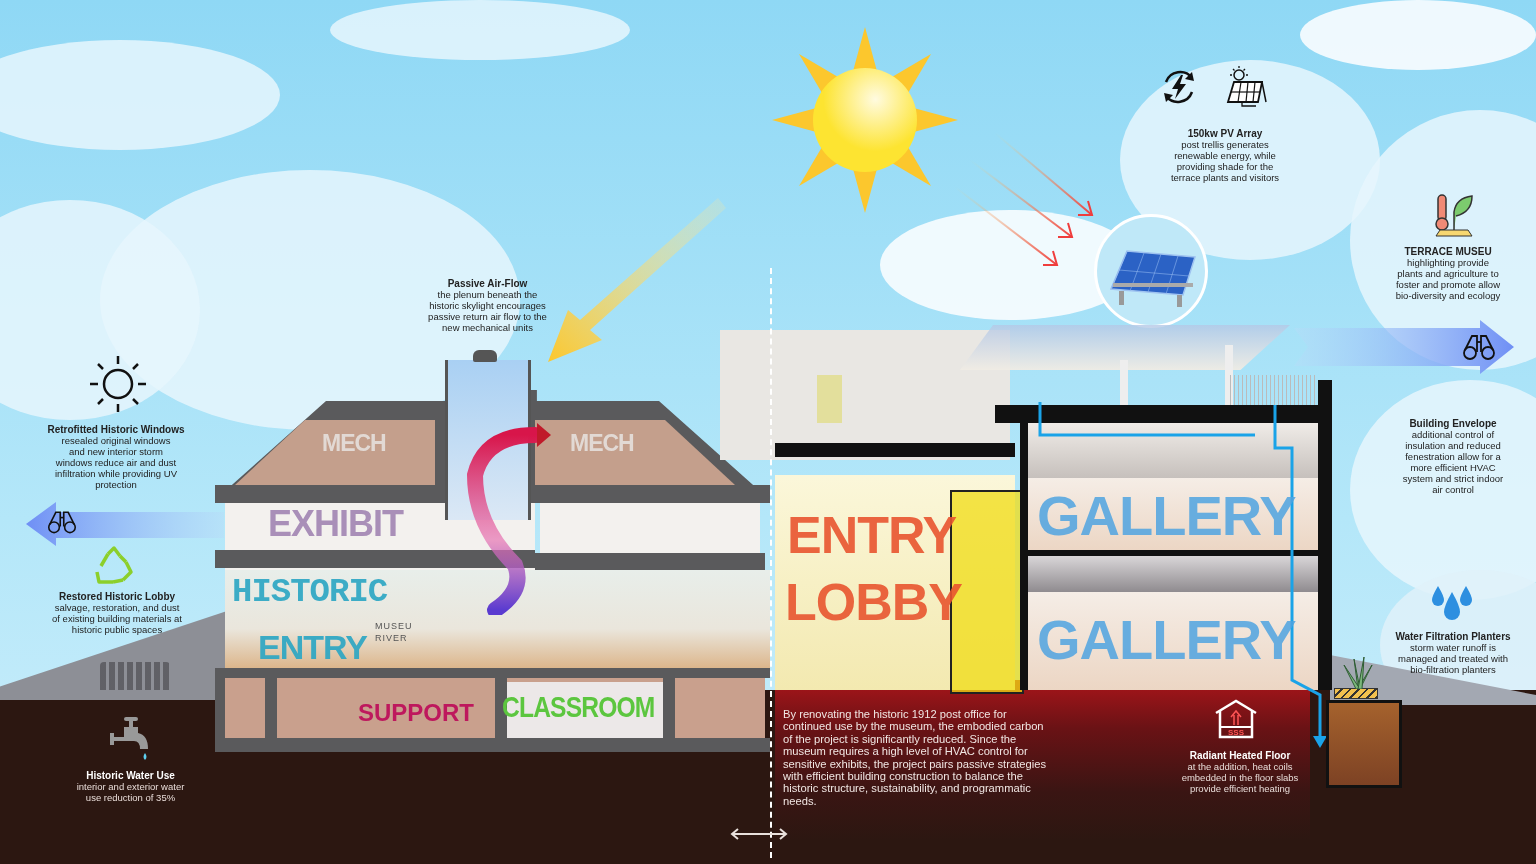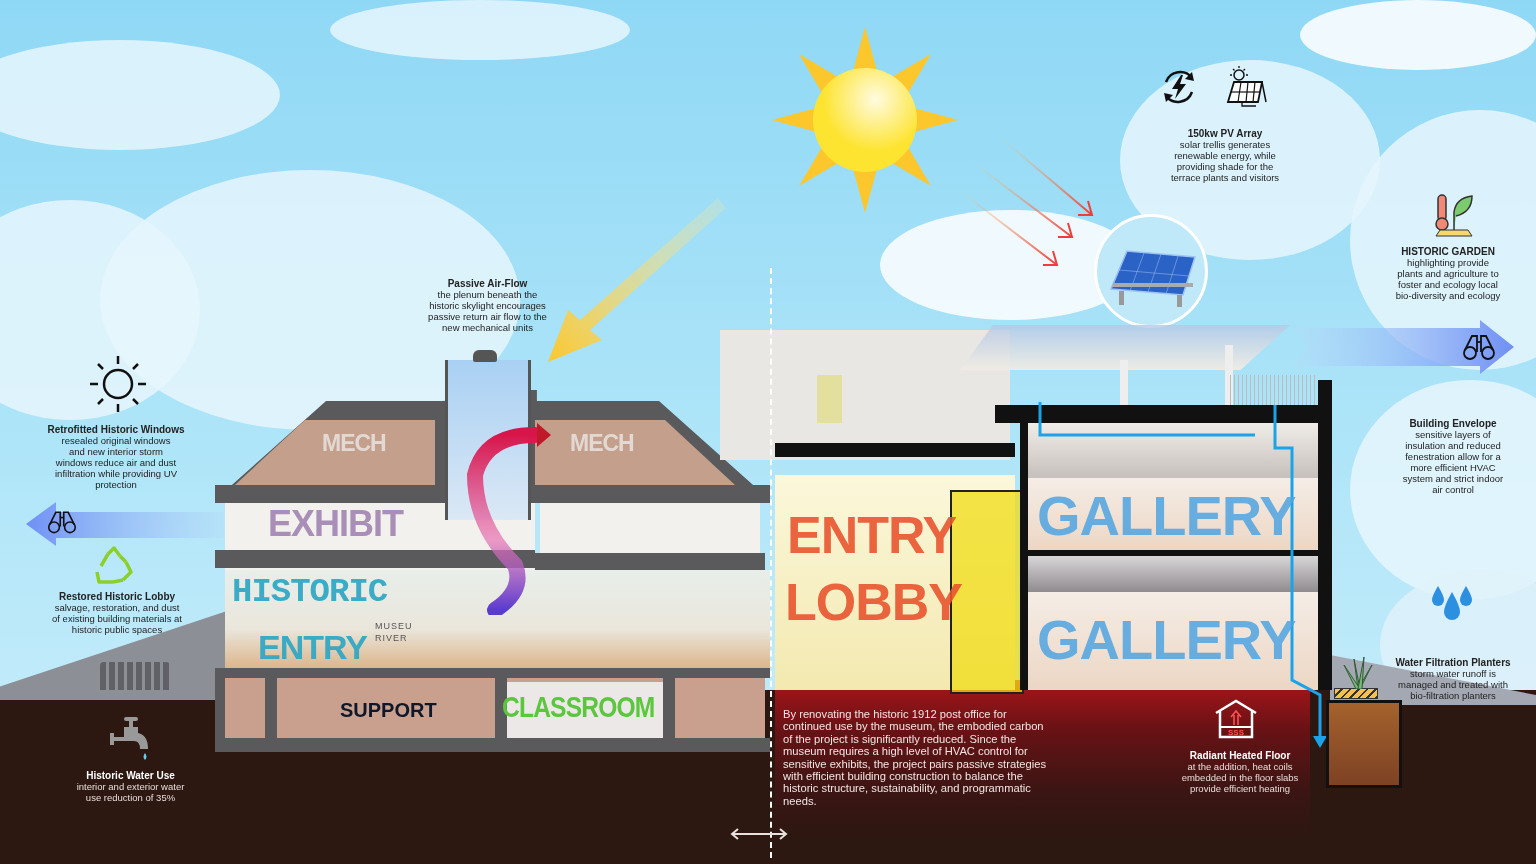--- a/index.html
+++ b/index.html
@@ -152,37 +152,37 @@
         <line x1="19" y1="16" x2="16" y2="36"></line>
         <line x1="26" y1="16" x2="24" y2="36"></line>
         <line x1="33" y1="16" x2="31" y2="36"></line>
       </g>
     <line x1="40" y1="16" x2="44" y2="36" stroke="#111" stroke-width="1.5"></line>
     <path d="M20 36 V40 H34" fill="none" stroke="#111" stroke-width="1.3"></path>
   </svg>
 </div>
 <div class="info" style="left:1140px;top:128px;width:170px;">
   <b>150kw PV Array</b>
-  <div>solar trellis generates</div>
+  <div>post trellis generates</div>
   <div>renewable energy, while</div>
   <div>providing shade for the</div>
   <div>terrace plants and visitors</div>
 </div>
 
 <svg style="position:absolute;left:1432px;top:192px;" width="44" height="46" viewBox="0 0 44 46">
   <rect x="6" y="3" width="8" height="26" rx="4" fill="#f08a76" stroke="#333" stroke-width="1.5"></rect>
   <circle cx="10" cy="32" r="6" fill="#f08a76" stroke="#333" stroke-width="1.5"></circle>
   <path d="M22 38 V20 Q24 6 40 4 Q40 20 24 24" fill="#7ccb6e" stroke="#333" stroke-width="1.5"></path>
   <polygon points="4,44 8,38 36,38 40,44" fill="#f7d770" stroke="#333" stroke-width="1"></polygon>
 </svg>
 <div class="info" style="left:1378px;top:246px;width:140px;">
-  <b>HISTORIC GARDEN</b>
+  <b>TERRACE MUSEU</b>
   <div>highlighting provide</div>
   <div>plants and agriculture to</div>
-  <div>foster and ecology local</div>
+  <div>foster and promote allow</div>
   <div>bio-diversity and ecology</div>
 </div>
 
 <svg style="position:absolute;left:1290px;top:320px;" width="230" height="60">
   <defs>
       <linearGradient id="ar" x1="0" x2="1">
         <stop offset="0" stop-color="#b8ddf8" stop-opacity=".4"></stop>
         <stop offset="1" stop-color="#6f8ff5"></stop>
       </linearGradient>
     </defs>
@@ -193,36 +193,36 @@
       <circle cx="8" cy="21" r="6"></circle>
       <circle cx="26" cy="21" r="6"></circle>
       <path d="M3 18 L10 4 H15 V20"></path>
       <path d="M31 18 L24 4 H19 V20"></path>
       <line x1="15" y1="10" x2="19" y2="10"></line>
     </g>
 </svg>
 
 <div class="info" style="left:1385px;top:418px;width:136px;">
   <b>Building Envelope</b>
-  <div>sensitive layers of</div>
+  <div>additional control of</div>
   <div>insulation and reduced</div>
   <div>fenestration allow for a</div>
   <div>more efficient HVAC</div>
   <div>system and strict indoor</div>
   <div>air control</div>
 </div>
 
 <svg style="position:absolute;left:1430px;top:584px;" width="44" height="40" viewBox="0 0 44 40">
   <g fill="#2d8fe0">
       <path d="M8 2 Q14 12 14 16 A6 6 0 0 1 2 16 Q2 12 8 2Z"></path>
       <path d="M36 2 Q42 12 42 16 A6 6 0 0 1 30 16 Q30 12 36 2Z"></path>
       <path d="M22 8 Q30 22 30 28 A8 8 0 0 1 14 28 Q14 22 22 8Z"></path>
     </g>
 </svg>
-<div class="info" style="left:1385px;top:657px;width:136px;">
+<div class="info" style="left:1385px;top:631px;width:136px;">
   <b>Water Filtration Planters</b>
   <div>storm water runoff is</div>
   <div>managed and treated with</div>
   <div>bio-filtration planters</div>
 </div>
 
 <div class="hb">
   <div class="roof"></div>
   <div class="attic-l"></div>
   <div class="attic-r"></div>
@@ -254,21 +254,21 @@
     </defs>
   <path d="M80 20 Q30 20 20 60 Q20 110 60 150 Q70 175 40 195" fill="none" stroke="url(#pa)" stroke-width="16" stroke-linecap="round"></path>
   <polygon points="82,8 96,20 82,32" fill="#c01a2a"></polygon>
 </svg>
 
 <div class="label-big" style="left:322px;top:430px;font-size:23px;color:rgba(230,225,222,.88);">MECH</div>
 <div class="label-big" style="left:570px;top:430px;font-size:23px;color:rgba(230,225,222,.88);">MECH</div>
 <div class="label-big" style="left:268px;top:503px;font-size:36px;color:#a98fb8;">EXHIBIT</div>
 <div class="label-big" style="left:232px;top:573px;font-size:34px;color:rgba(44,166,195,.92);font-family:Liberation Mono, monospace;">HISTORIC</div>
 <div class="label-big" style="left:258px;top:628px;font-size:34px;color:rgba(44,166,195,.92);">ENTRY</div>
-<div class="label-big" style="left:340px;top:699px;font-size:20px;color:#0f172a;letter-spacing:0;">SUPPORT</div>
+<div class="label-big" style="left:358px;top:699px;font-size:24px;color:#be185d;letter-spacing:0;">SUPPORT</div>
 <div class="label-big" style="left:502px;top:690px;font-size:30px;color:#5cc63f;transform:scaleX(.82);transform-origin:left;">CLASSROOM</div>
 <div style="position:absolute;left:375px;top:620px;font-size:9px;color:#555;letter-spacing:1px;line-height:12px;">
   <div>MUSEU</div>
   <div>RIVER</div>
 </div>
 
 <div class="mod-bldg"></div>
 <div style="position:absolute;left:817px;top:375px;width:25px;height:48px;background:#e3df9c;"></div>
 <div class="trellis"></div>
 <div style="position:absolute;left:1120px;top:360px;width:8px;height:45px;background:#eee;"></div>

